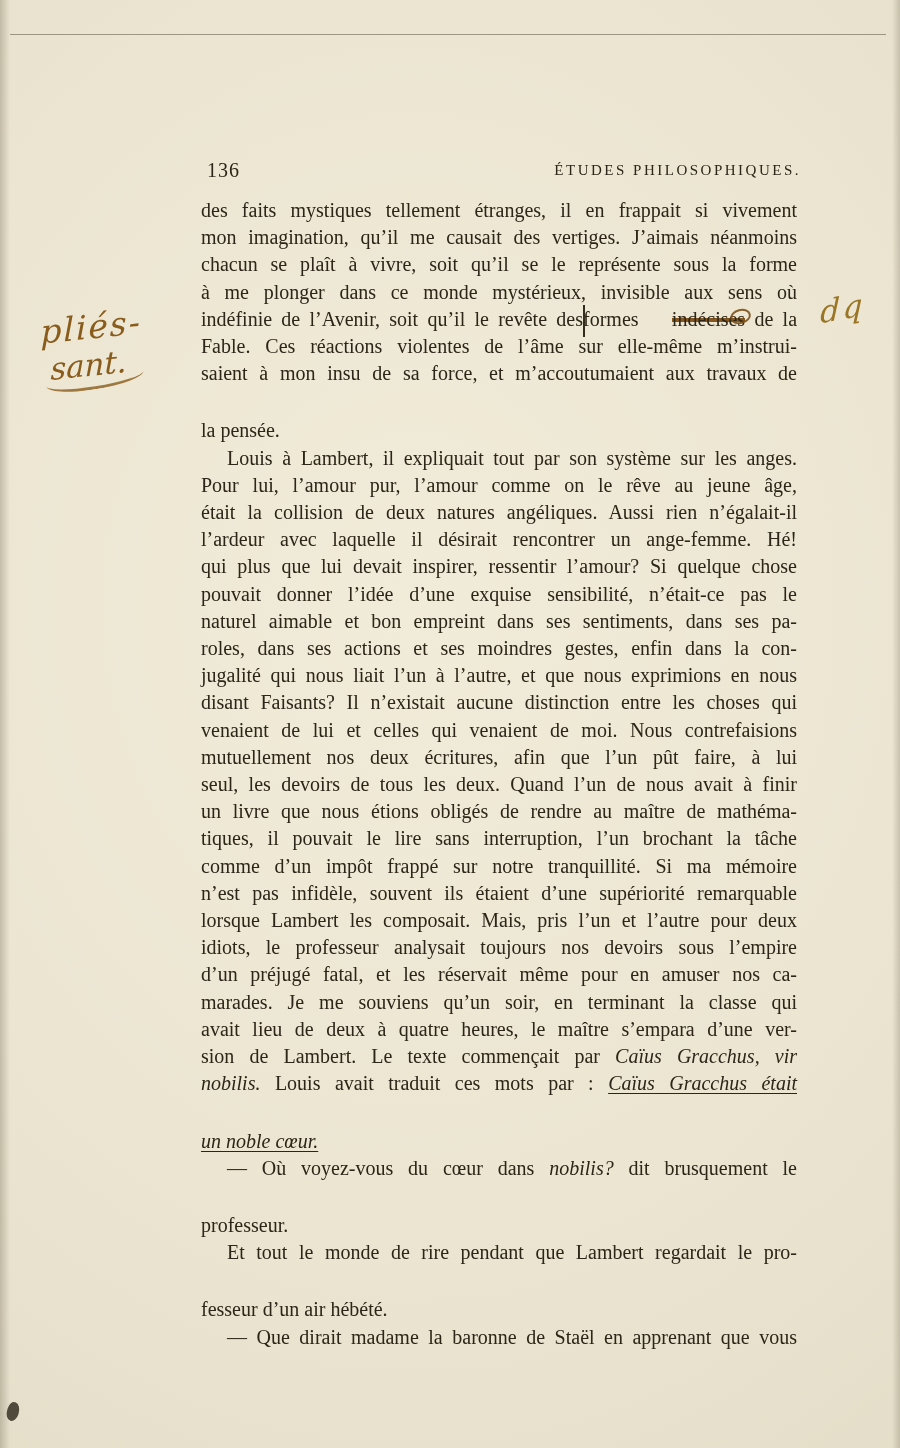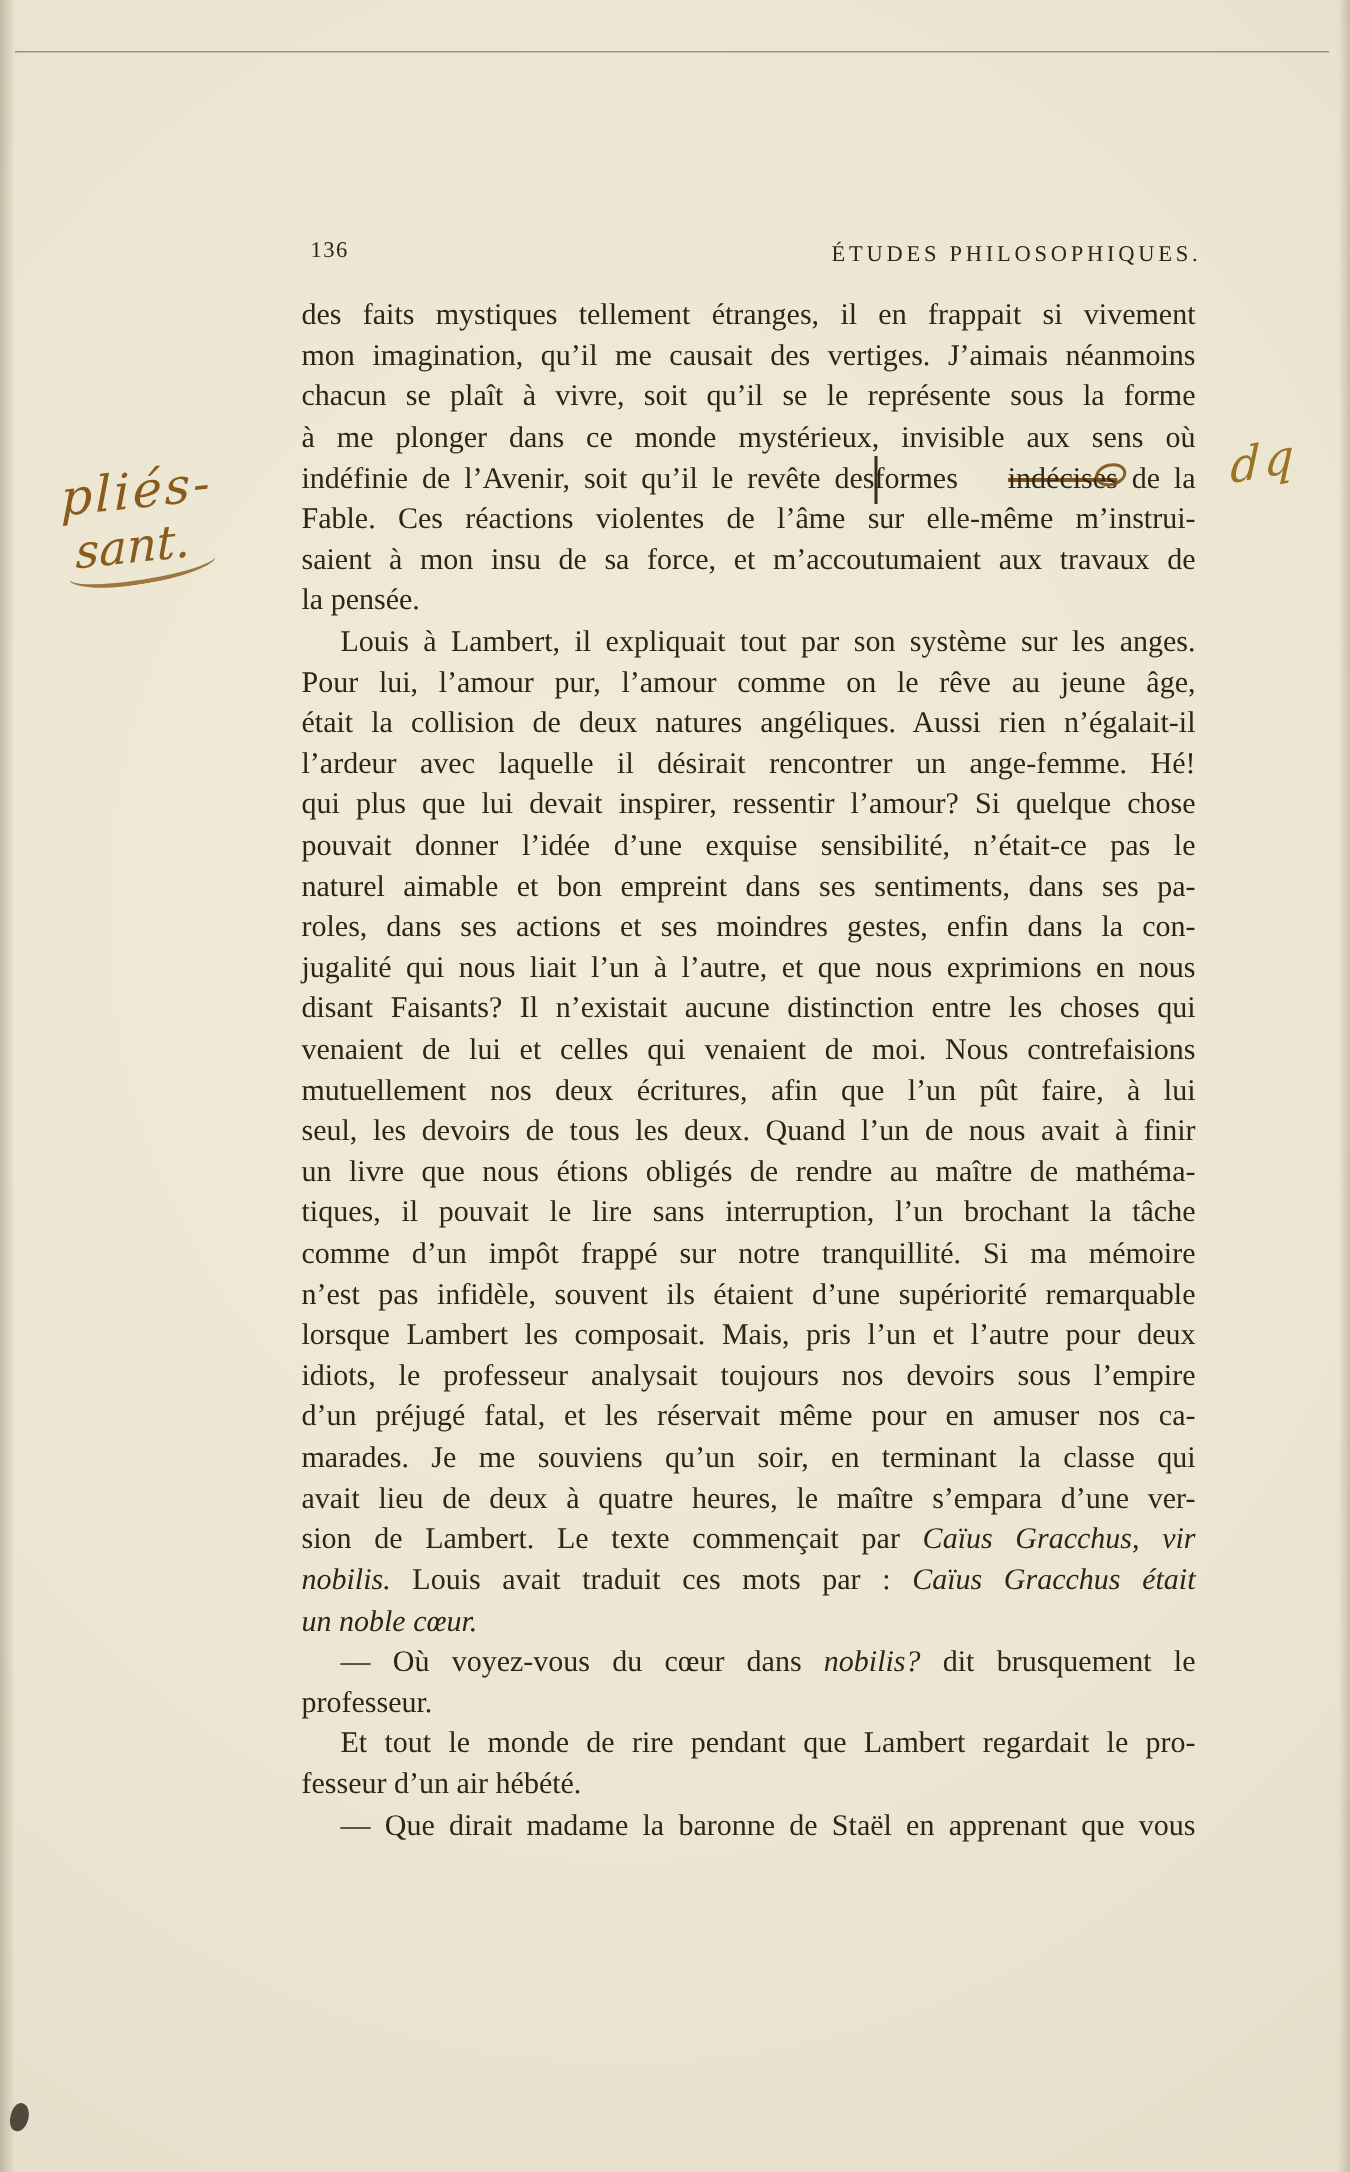--- a/index.html
+++ b/index.html
@@ -28,38 +28,38 @@
     background:rgba(92,86,70,.55);
   }
   .scan-speck {
     position:absolute; left:7px; top:1402px; width:12px; height:19px;
     background:#3f3a2c; border-radius:45% 60% 50% 55%;
     transform:rotate(18deg); opacity:.9;
   }
 
   
   .page-header { position:absolute; left:205px; top:159px; width:596px; height:26px; }
-  .page-num { position:absolute; left:2px; top:0; font-size:15px; letter-spacing:1px; }
+  .page-num { position:absolute; left:2px; top:0; font-size:20px; letter-spacing:1px; }
   .running-title {
     display:block; text-align:right; font-size:15px;
     letter-spacing:2.5px; padding-top:3px;
   }
 
   
   .page-body {
     position:absolute; left:201px; top:197px; width:596px;
     font-size:20px; line-height:27.2px;
   }
   .para { margin:0; }
   .line { text-align:justify; text-align-last:justify; }
-  .line.end { text-align-last:left; }
+  .line.end { text-align-last:left;margin-top:30px; }
   .line.ind { text-indent:26px; }
 
   .it { font-style:italic; }
-  .ul { text-decoration-thickness:1px; text-underline-offset:3px; }
+  .ul { text-decoration:underline; text-decoration-thickness:1px; text-underline-offset:3px; }
 
   
   .strike {
     position:relative; display:inline-block;
     background:linear-gradient(to bottom,
       transparent 46%, rgba(125,79,22,.95) 46%,
       rgba(125,79,22,.95) 58%, transparent 58%);
     margin-left:24px;
   }
   .strike::after {

